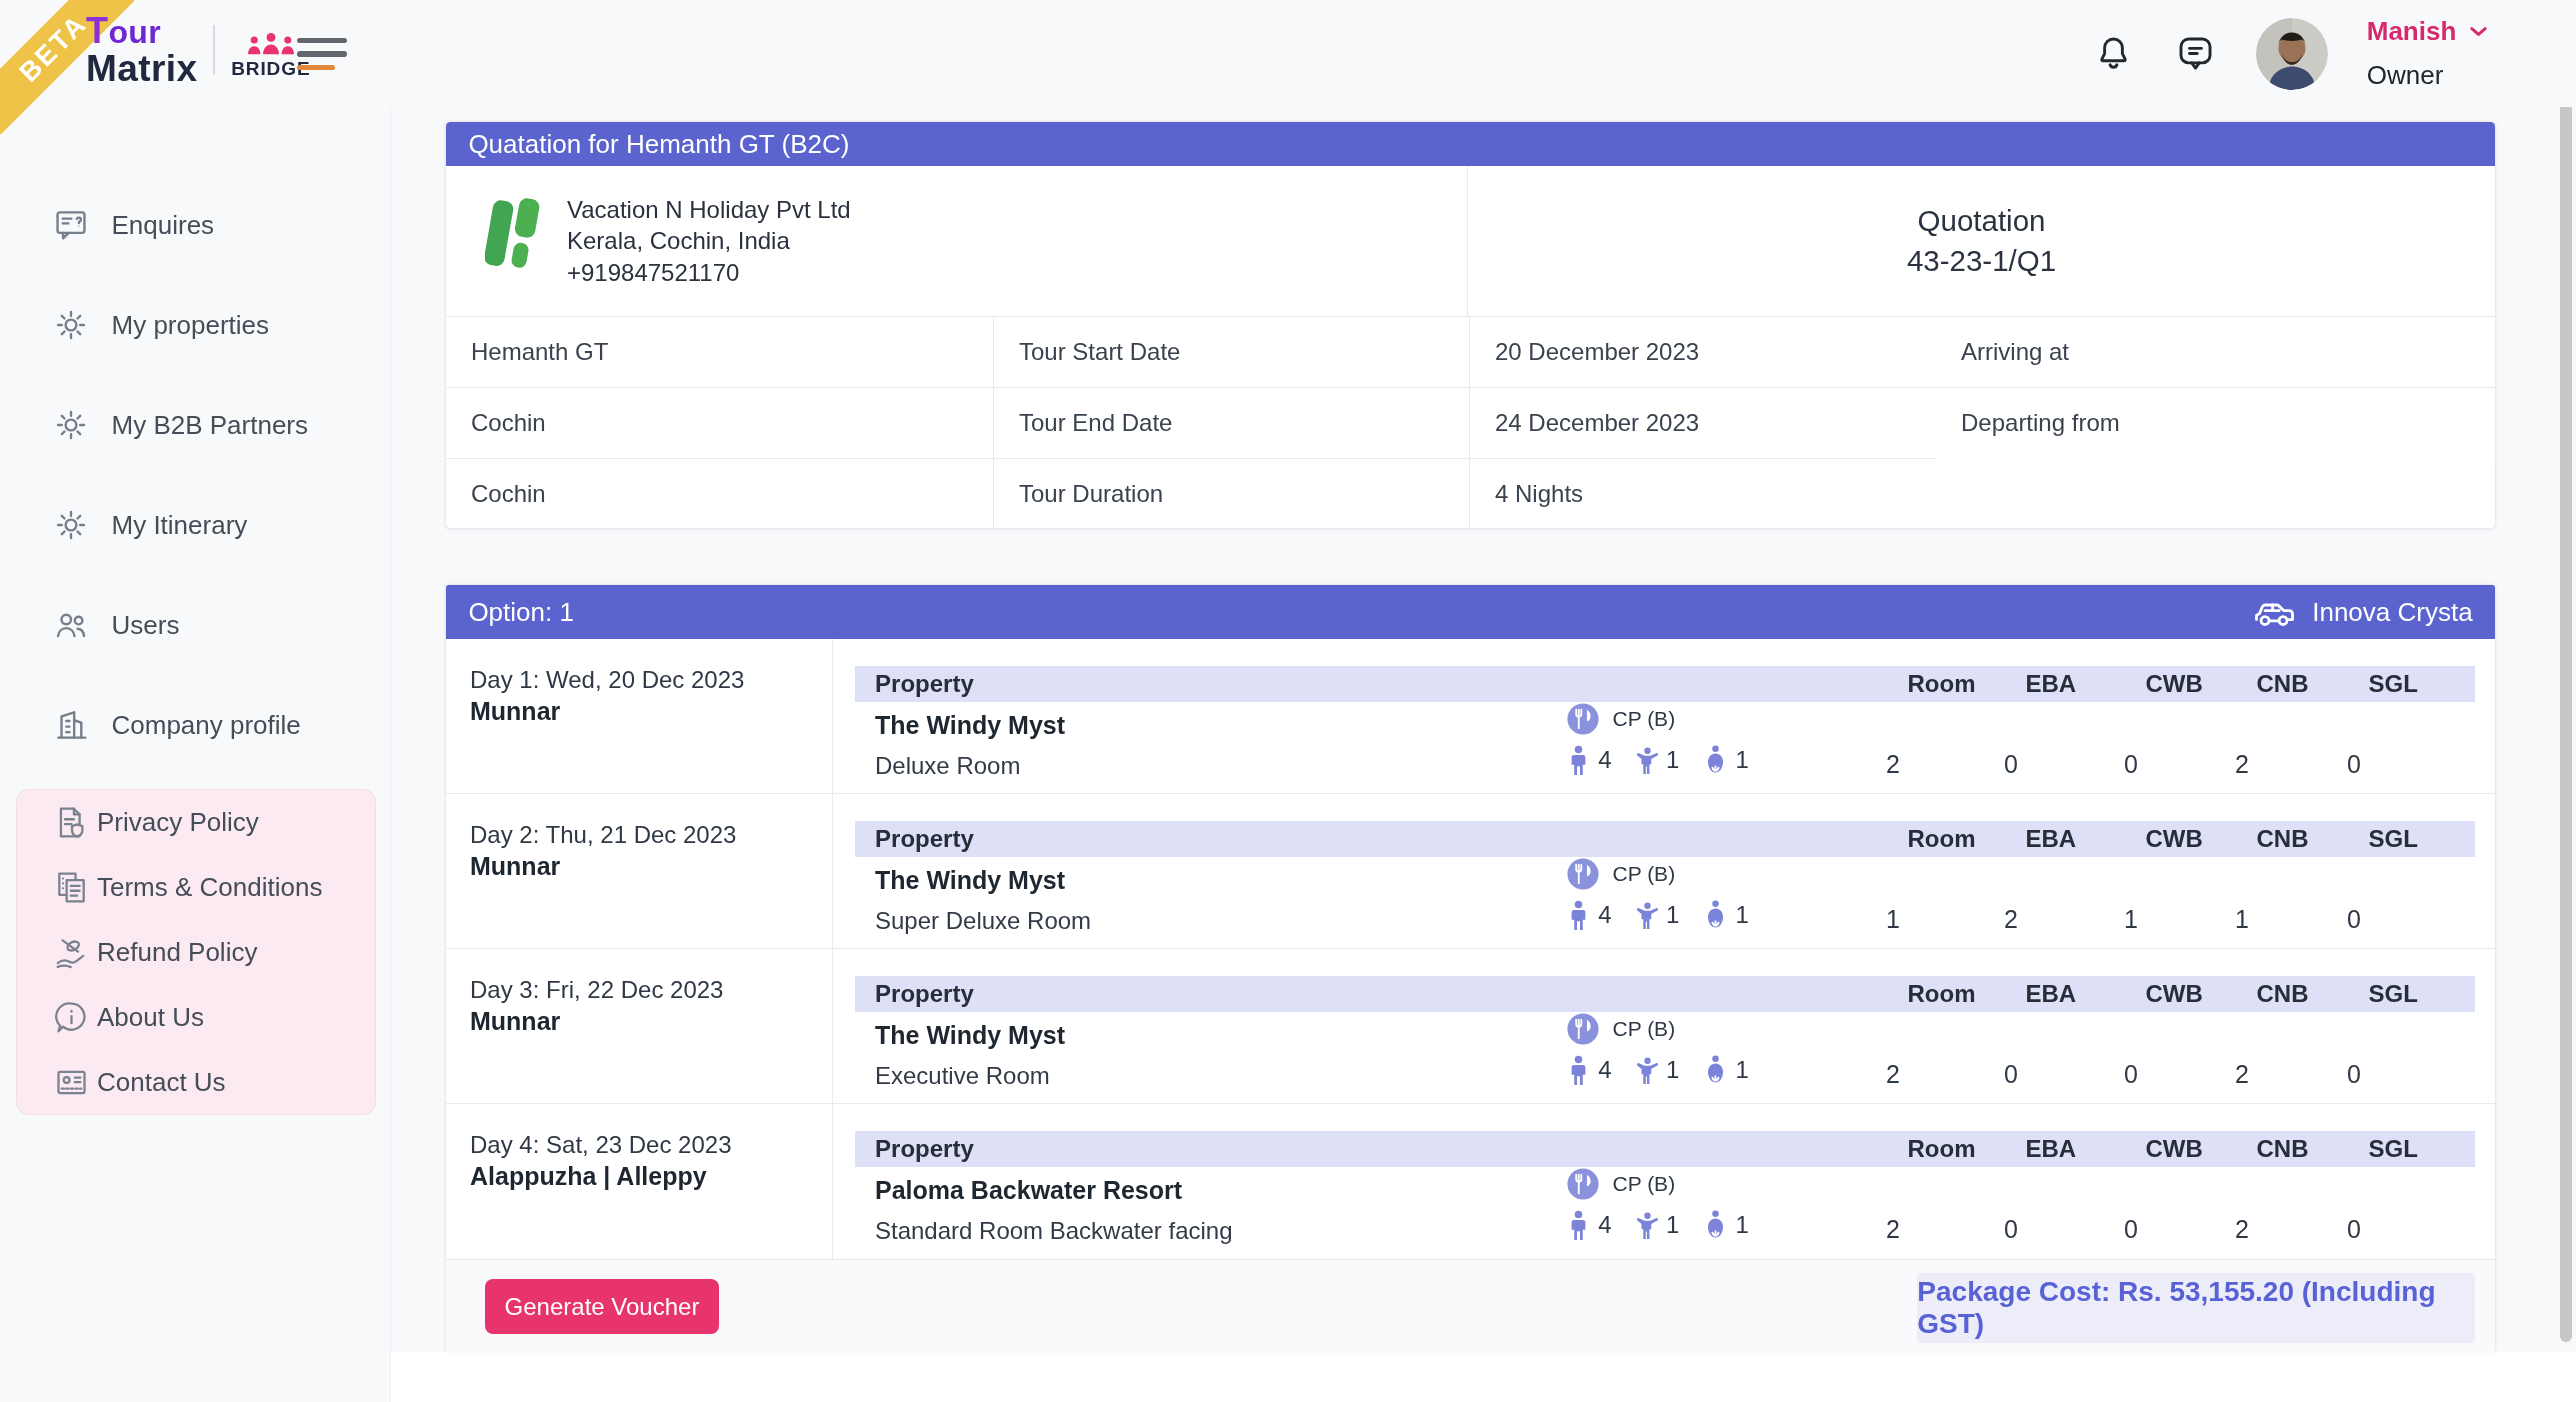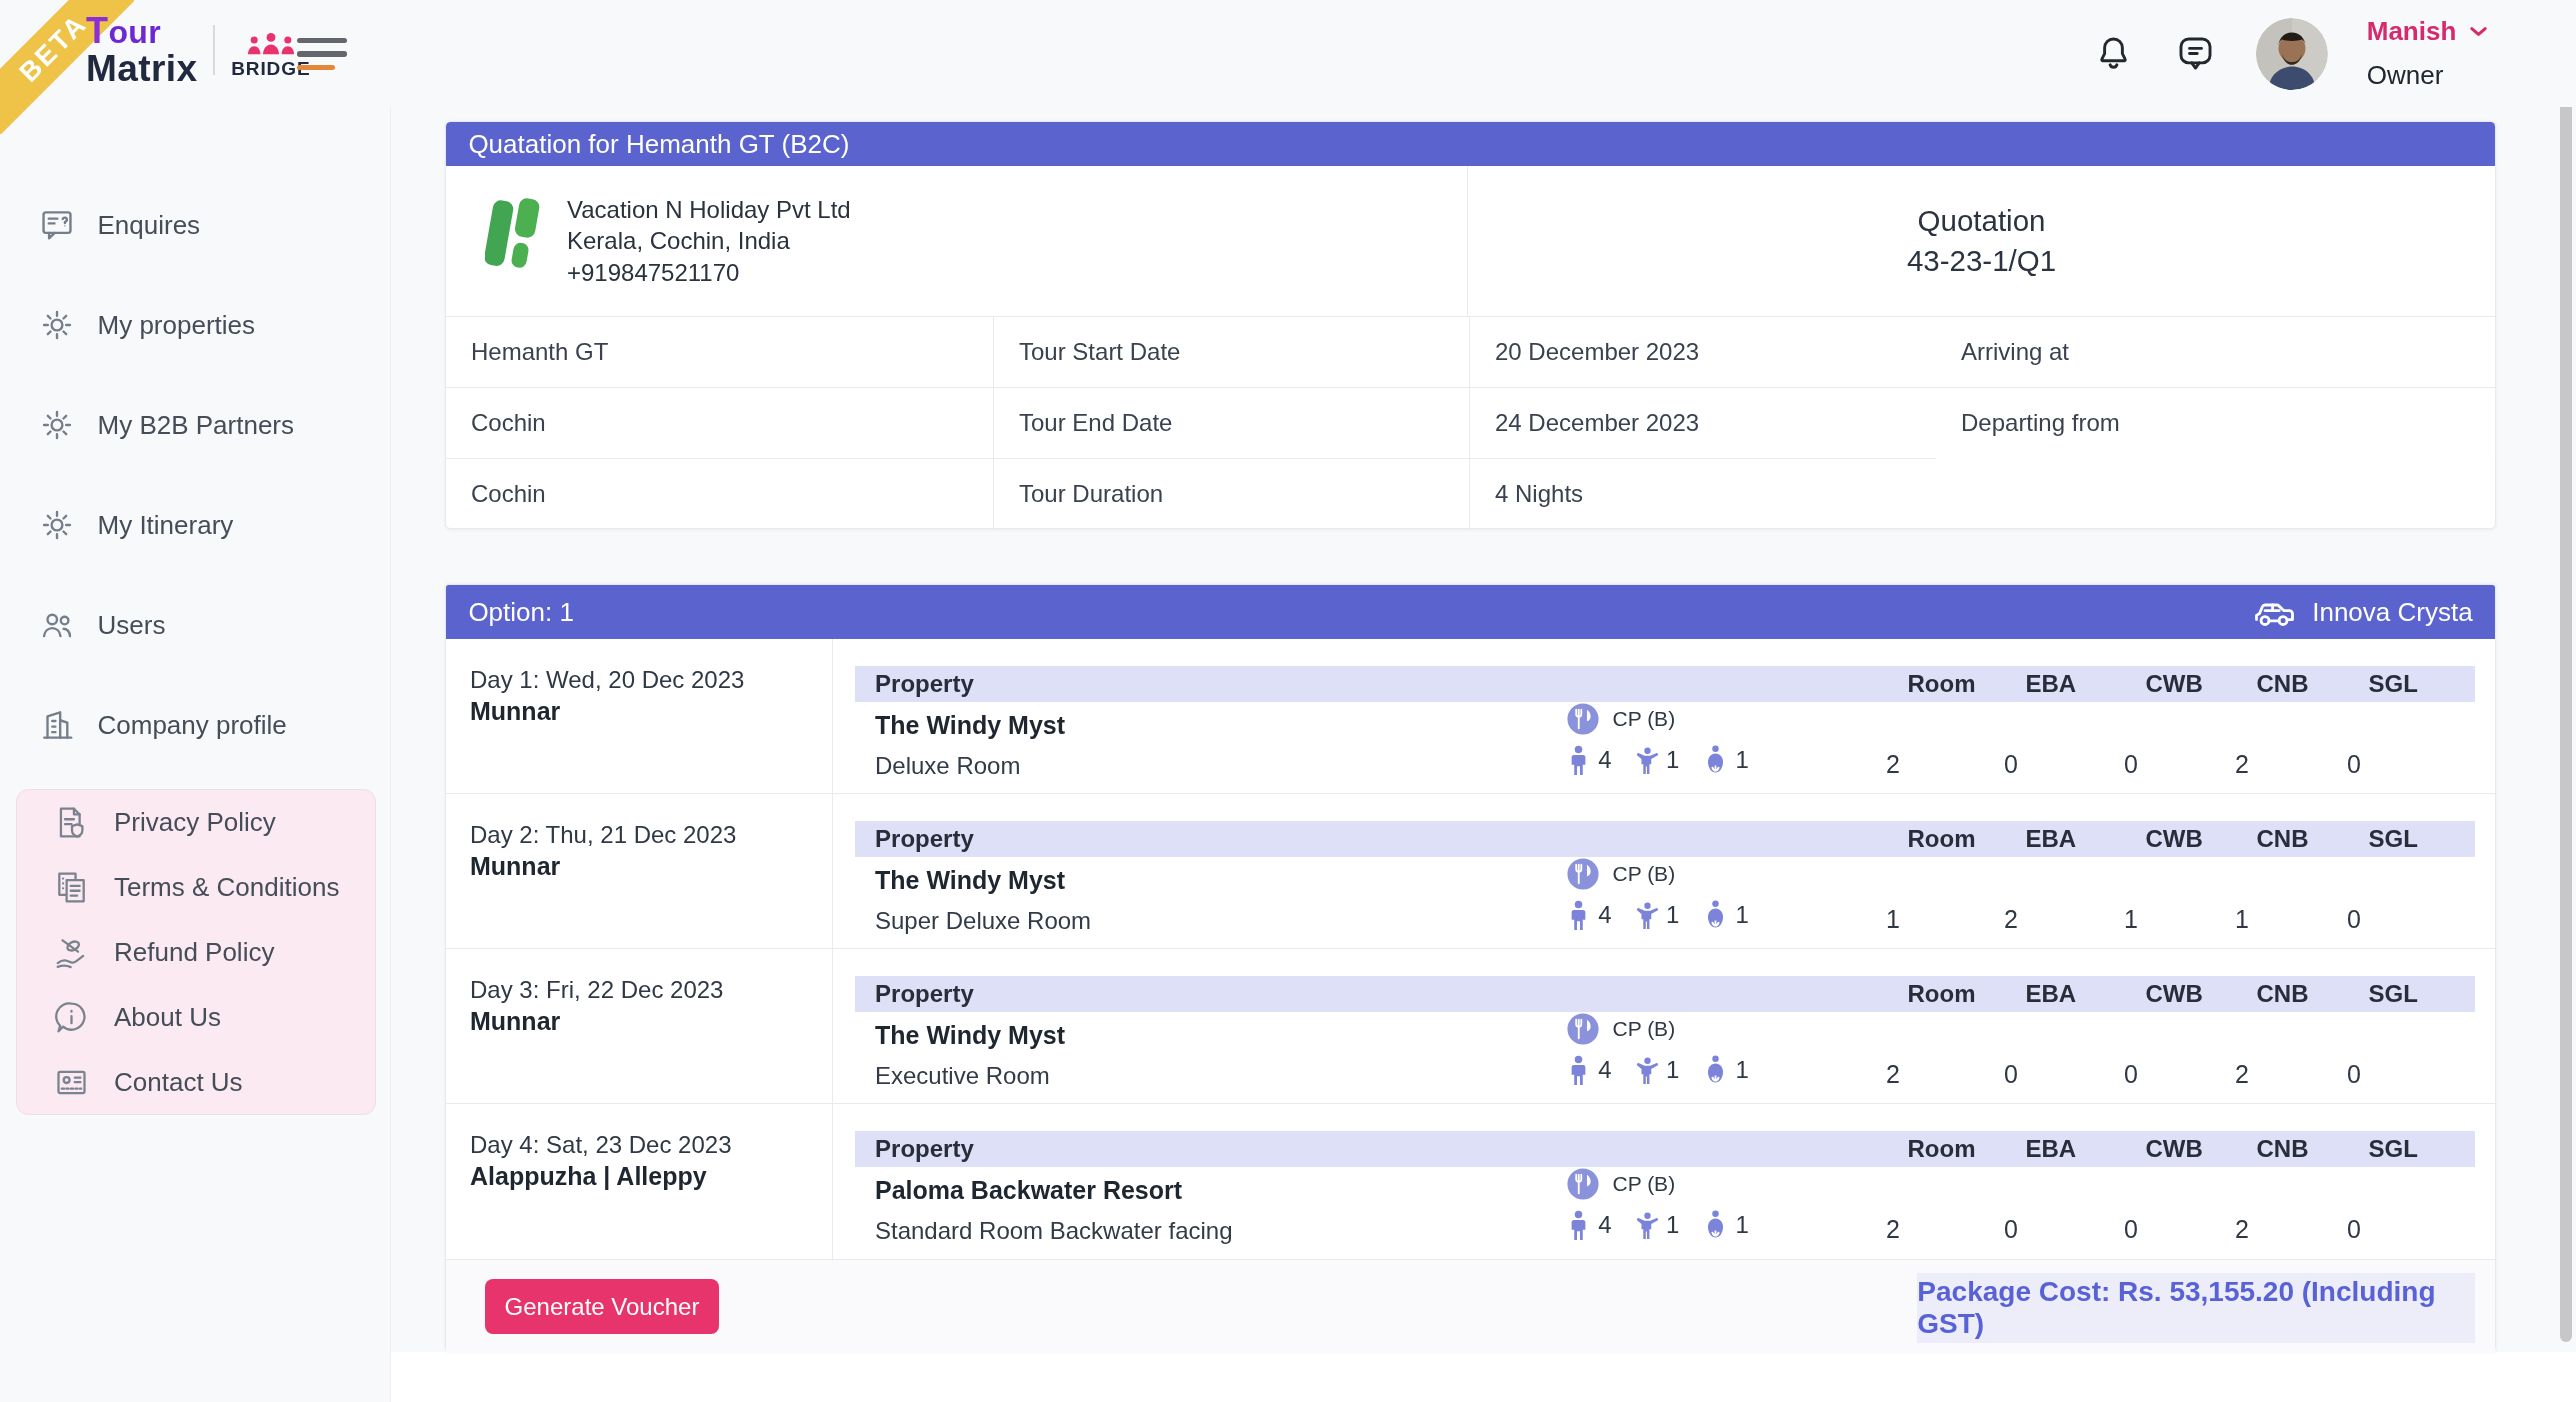--- a/index.html
+++ b/index.html
@@ -28,26 +28,26 @@
   .icon-btn { width:43px; height:43px; display:flex; align-items:center; justify-content:center; cursor:pointer; }
   .avatar { width:72px; height:72px; border-radius:50%; overflow:hidden; cursor:pointer; flex:none; }
   .user-block { display:flex; flex-direction:column; gap:12.5px; }
   .user-name-row { display:flex; align-items:center; gap:10.7px; cursor:pointer; }
   .user-name { color:#D62A6E; font-size:26px; font-weight:600; }
   .user-role { color:#21272F; font-size:26px; }
 
   
   .sidebar { position:absolute; left:0; top:107px; width:391px; height:1295px; background:#F8F9FB; border-right:0.9px solid #EEEEF2; }
   .nav { position:absolute; left:0; top:86px; width:100%; }
-  .nav-item { display:flex; align-items:center; height:64px; margin-bottom:36px; padding-left:37px; cursor:pointer; }
+  .nav-item { display:flex; align-items:center; height:64px; margin-bottom:36px; padding-left:51px; cursor:pointer; }
   .nav-item .nico { width:39px; height:39px; flex:none; display:flex; align-items:center; justify-content:center; }
   .nav-item .nlabel { margin-left:21.5px; font-size:26px; color:#454D58; }
   .side-card { position:absolute; left:16px; top:682px; width:360px; height:326px; background:#FBEAF2; border:0.9px solid #F2DCE6; border-radius:12.5px; }
   .side-card .nav-item { height:65px; margin-bottom:0; padding-left:35px; }
-  .side-card .nav-item .nlabel { margin-left:23px; }
+  .side-card .nav-item .nlabel { margin-left:6px; }
 
   
   .main { position:absolute; left:391px; top:107px; width:2185px; height:1295px; background:#F8F9FB; }
   .bottom-white { position:absolute; left:0; top:1245px; width:2185px; height:50px; background:#FFFFFF; }
 
   .card { position:absolute; left:54px; width:2051px; background:#fff; border:0.9px solid #E7E9EE; box-shadow:0 0.9px 3.6px rgba(16,24,40,.06); }
   .quote-card { top:14.3px; height:408px; border-radius:5.4px; }
   .bar-indigo { background:#5A63CE; color:#fff; display:flex; align-items:center; padding:0 22.4px; }
   .quote-title-bar { height:44px; font-size:26px; font-weight:500; border-radius:4.5px 4.5px 0 0; }
   .company-row { display:flex; height:151px; border-bottom:0.9px solid #E8EAEE; }

